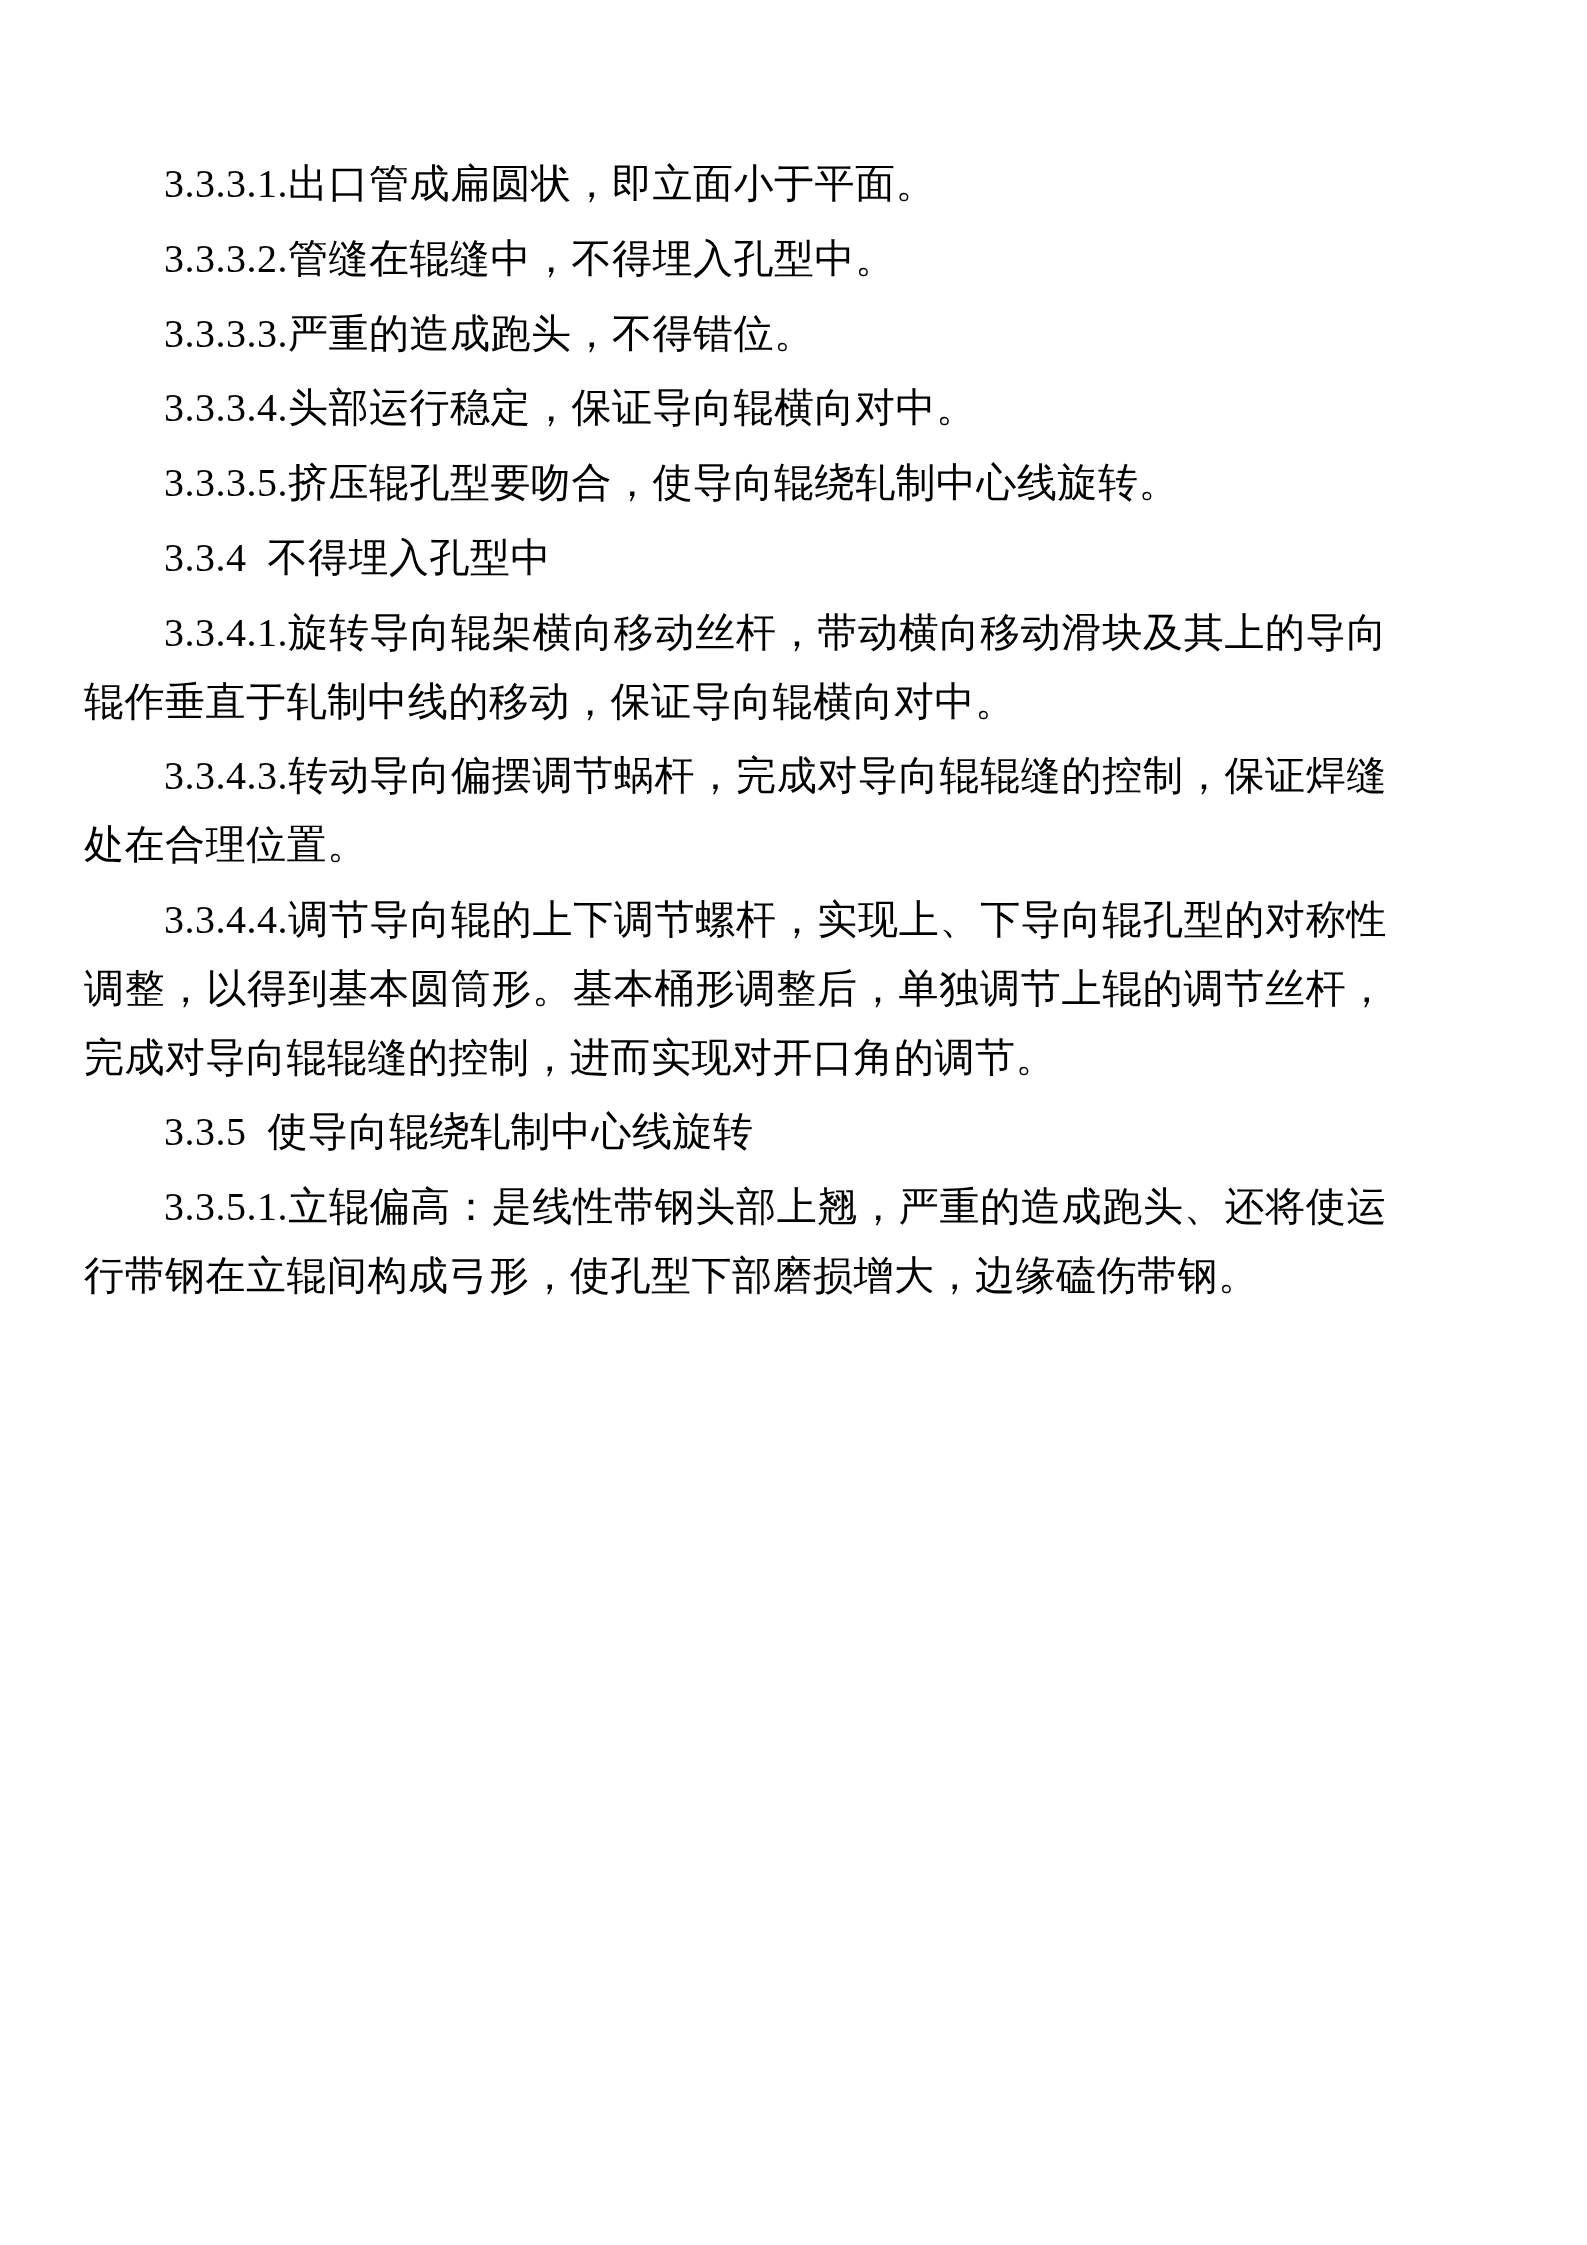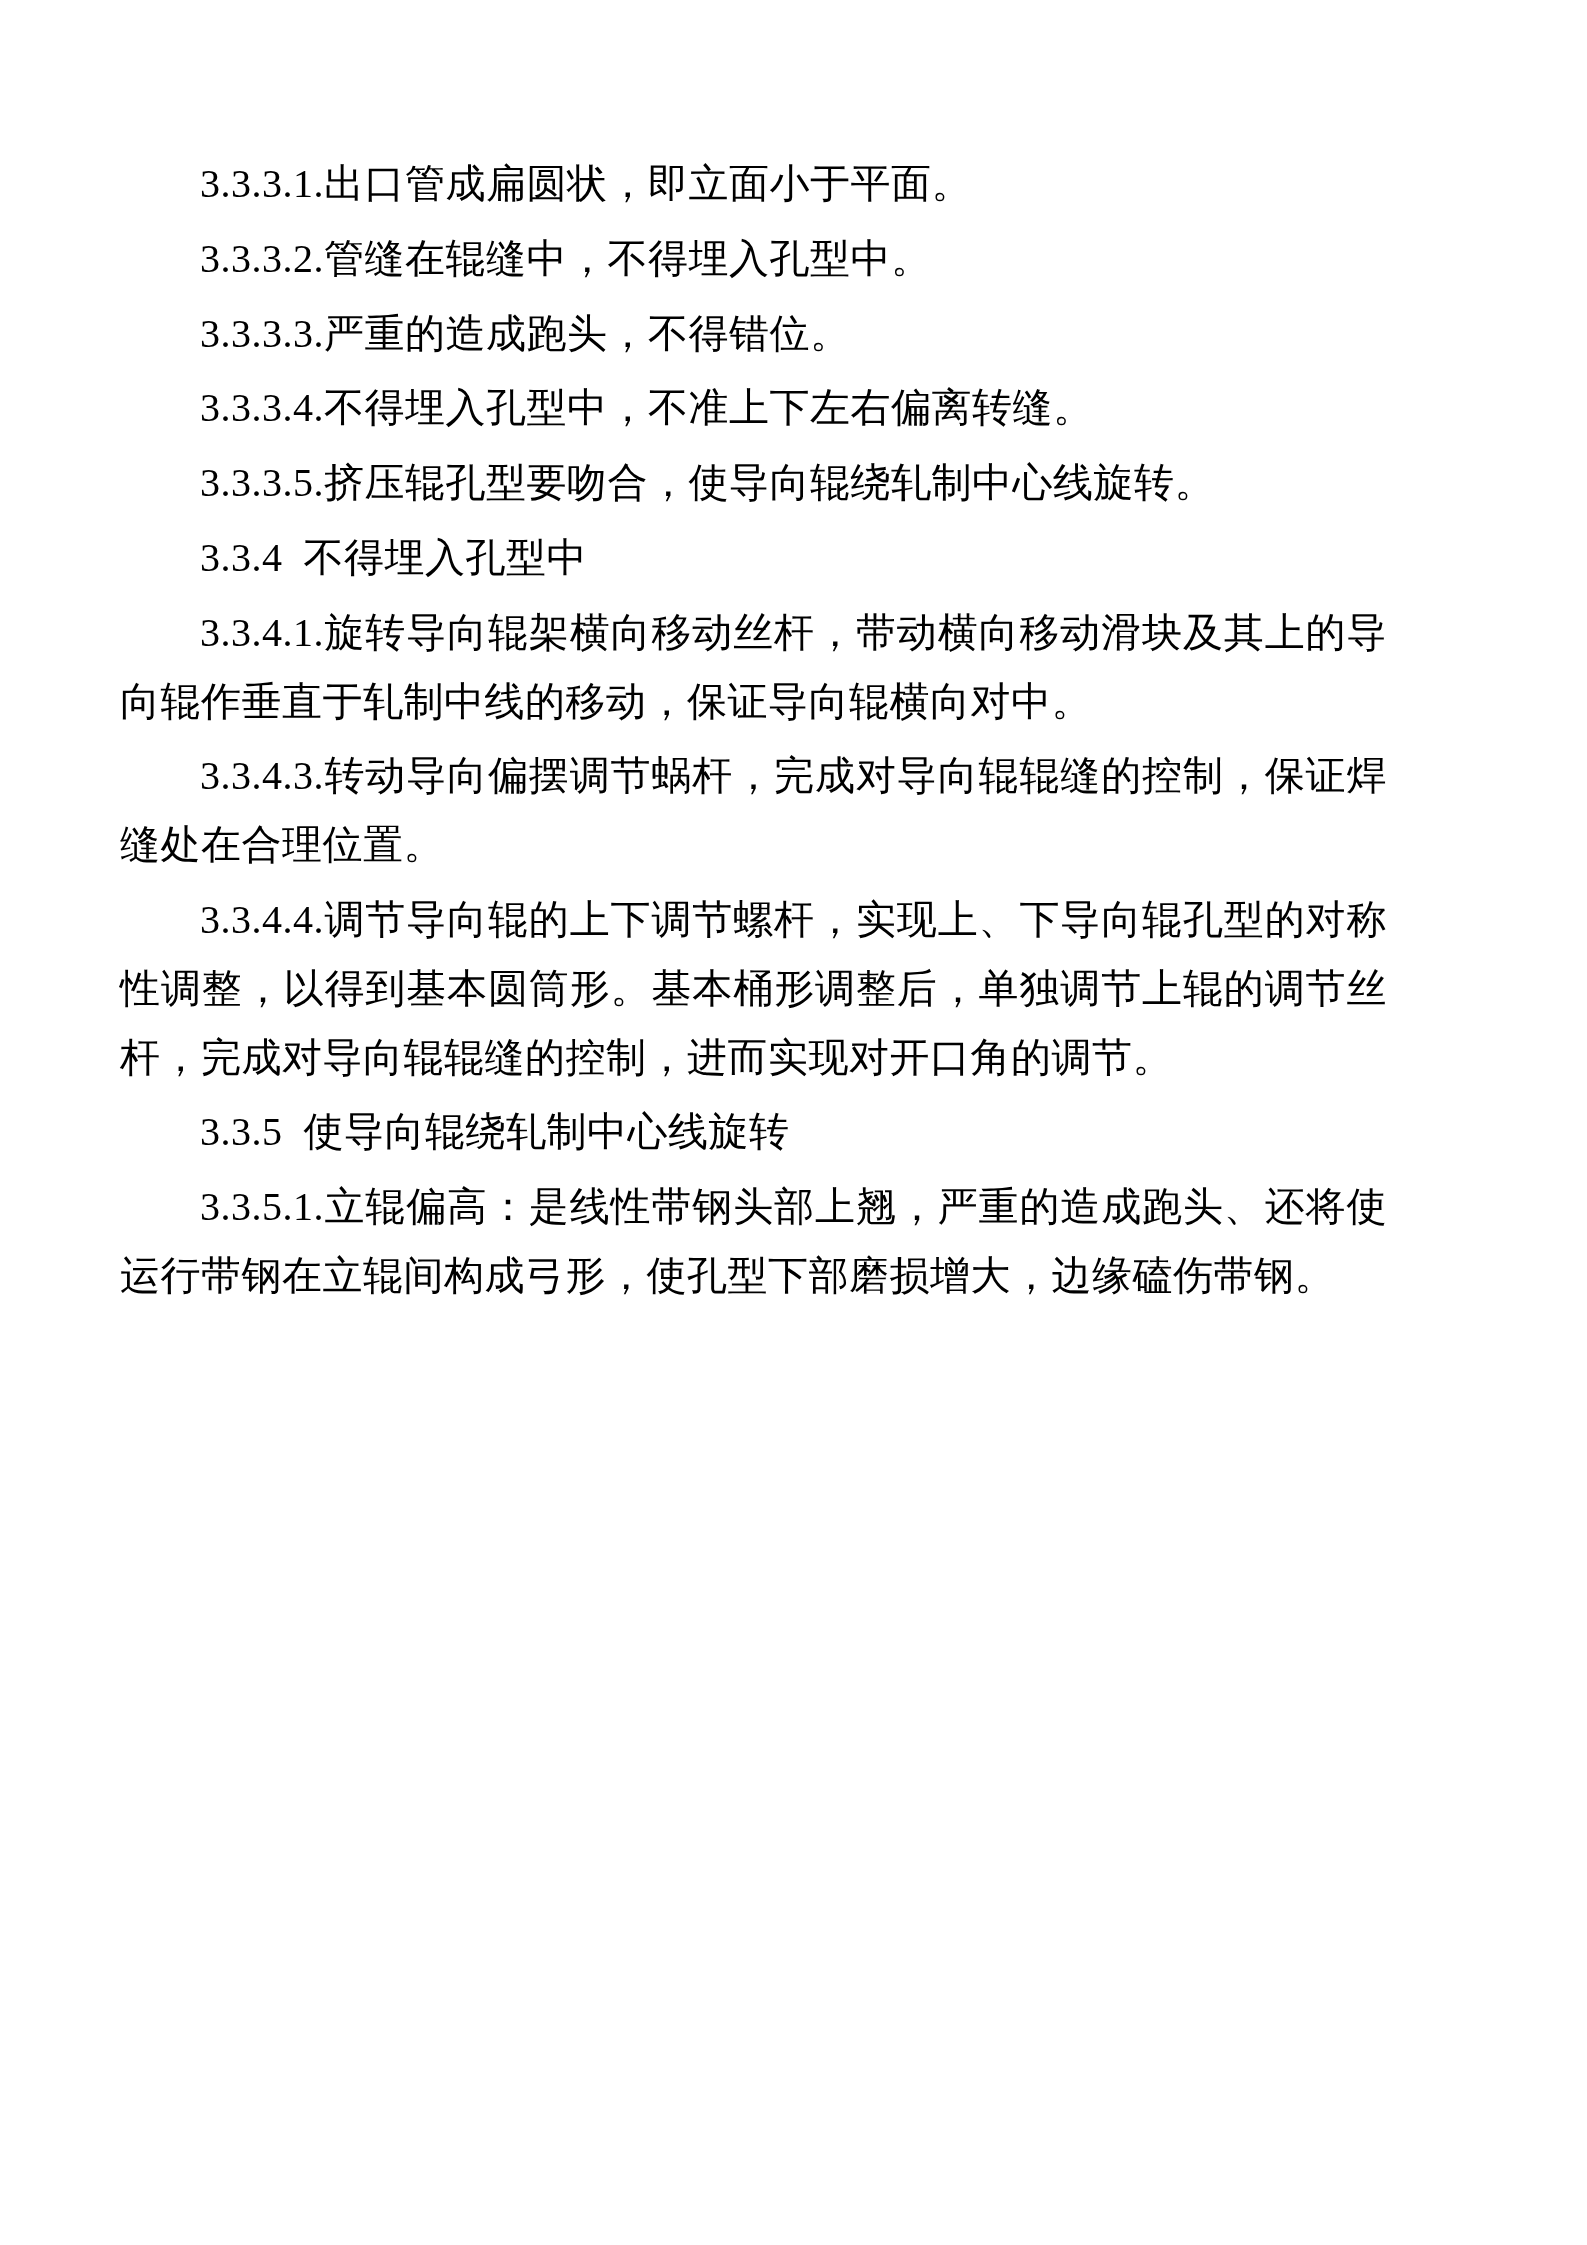--- a/index.html
+++ b/index.html
@@ -11,21 +11,21 @@
     width: 1587px;
     height: 2245px;
     font-family: "Liberation Serif", "DejaVu Serif", serif;
     color: #000000;
   }
   .page {
     position: relative;
     width: 1587px;
     height: 2229px;
     box-sizing: border-box;
-    padding: 150px 200px 120px 120px;
+    padding: 150px 200px 120px 84px;
     background: #ffffff;
   }
   .doc-body {
     font-size: 40px;
     line-height: 1.72;
     letter-spacing: 0.5px;
     text-align: justify;
   }
   .para {
     margin: 0 0 6px 0;
@@ -40,21 +40,21 @@
   }
 </style>
 </head>
 <body>
 
 <div class="page">
   <div class="doc-body">
     <p class="para">3.3.3.1.出口管成扁圆状，即立面小于平面。</p>
     <p class="para">3.3.3.2.管缝在辊缝中，不得埋入孔型中。</p>
     <p class="para">3.3.3.3.严重的造成跑头，不得错位。</p>
-    <p class="para">3.3.3.4.不得埋入孔型中，不准上下左右偏离转缝。</p>
+    <p class="para">3.3.3.4.头部运行稳定，保证导向辊横向对中。</p>
     <p class="para">3.3.3.5.挤压辊孔型要吻合，使导向辊绕轧制中心线旋转。</p>
     <p class="heading">3.3.4  不得埋入孔型中</p>
     <p class="para">3.3.4.1.旋转导向辊架横向移动丝杆，带动横向移动滑块及其上的导向辊作垂直于轧制中线的移动，保证导向辊横向对中。</p>
     <p class="para">3.3.4.3.转动导向偏摆调节蜗杆，完成对导向辊辊缝的控制，保证焊缝处在合理位置。</p>
     <p class="para">3.3.4.4.调节导向辊的上下调节螺杆，实现上、下导向辊孔型的对称性调整，以得到基本圆筒形。基本桶形调整后，单独调节上辊的调节丝杆，完成对导向辊辊缝的控制，进而实现对开口角的调节。</p>
     <p class="heading">3.3.5  使导向辊绕轧制中心线旋转</p>
     <p class="para">3.3.5.1.立辊偏高：是线性带钢头部上翘，严重的造成跑头、还将使运行带钢在立辊间构成弓形，使孔型下部磨损增大，边缘磕伤带钢。</p>
   </div>
 </div>
 

